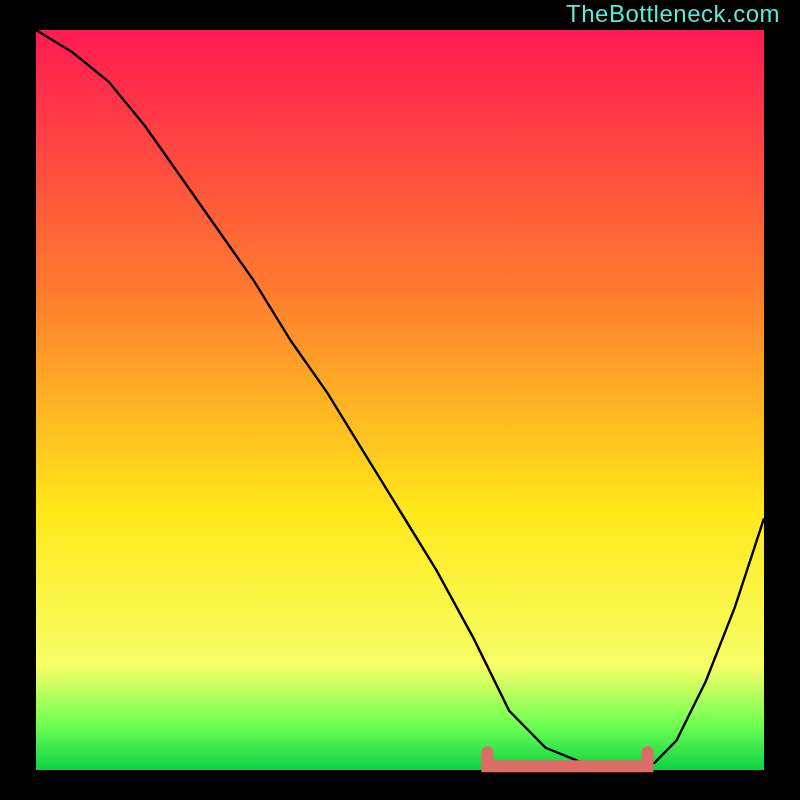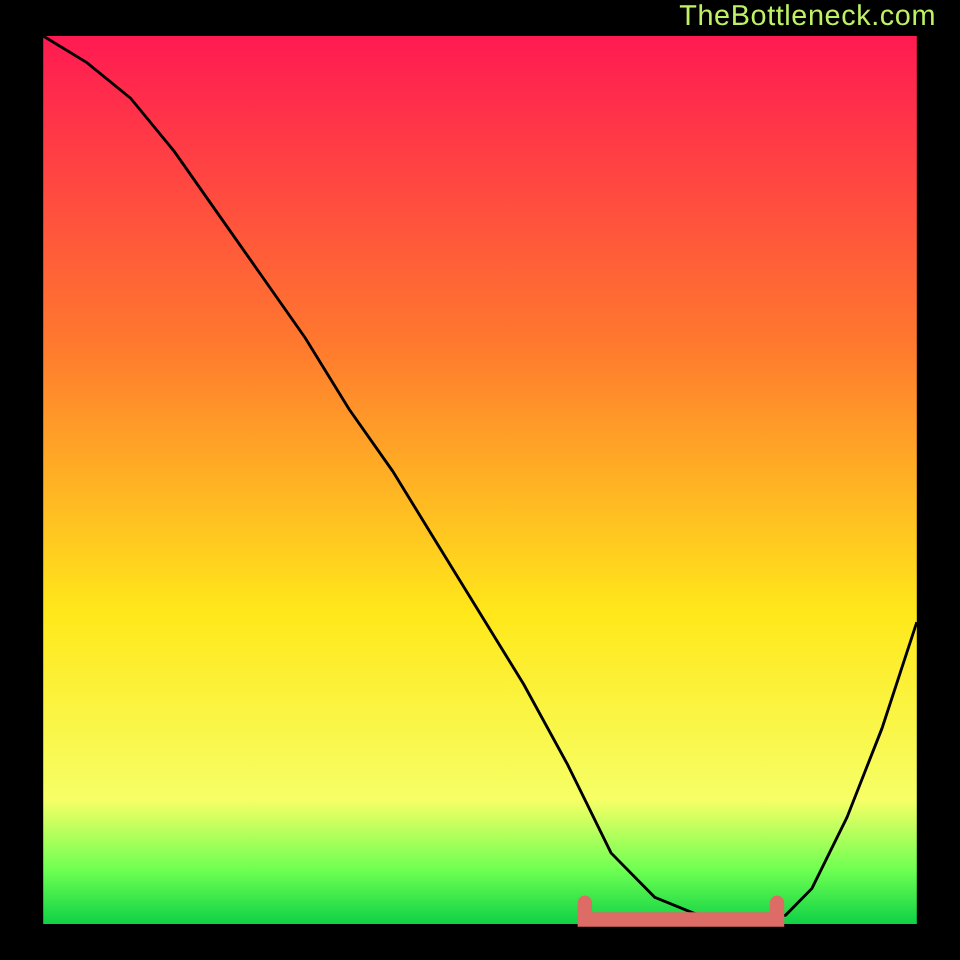--- a/index.html
+++ b/index.html
@@ -14,21 +14,21 @@
   .frame {
     position: relative;
     width: 800px;
     height: 800px;
     background: #000;
   }
   .watermark {
     position: absolute;
     top: 0;
     right: 20px;
-    color: #bef264;
+    color: #5eead4;
     font-size: 24px;
     font-weight: 400;
     letter-spacing: 0.5px;
     z-index: 10;
     pointer-events: none;
   }
   svg.plot {
     position: absolute;
     top: 0;
     left: 0;

